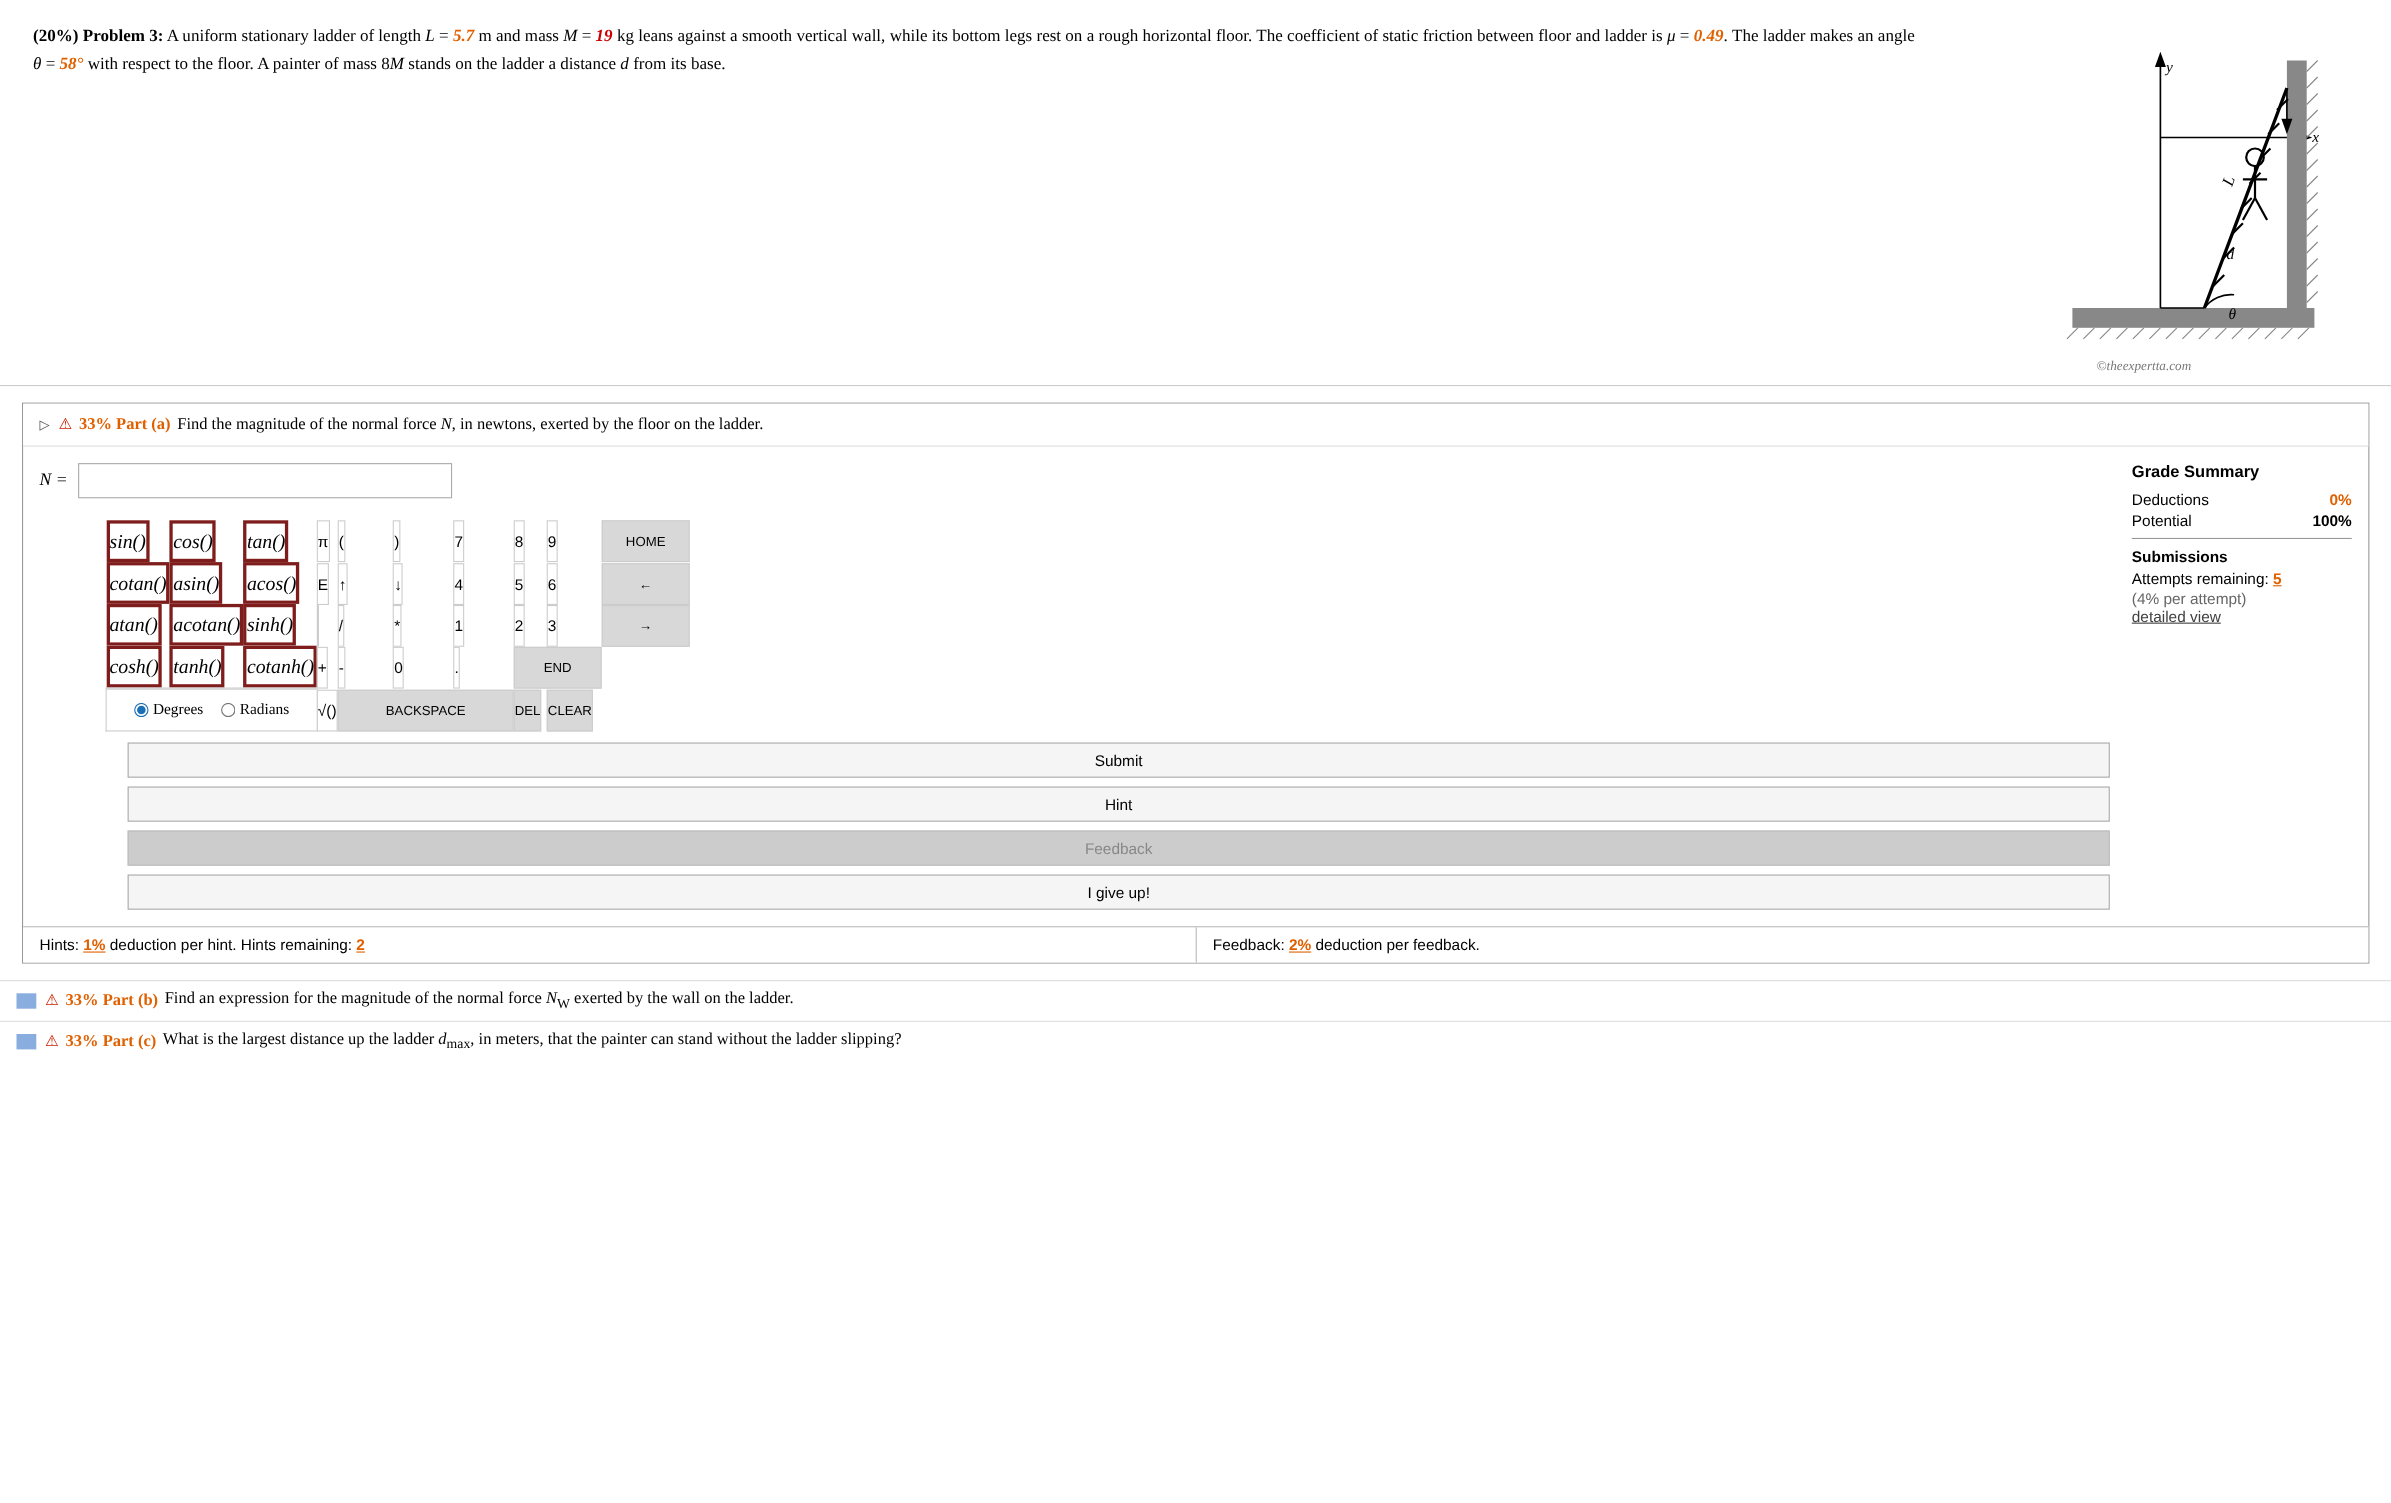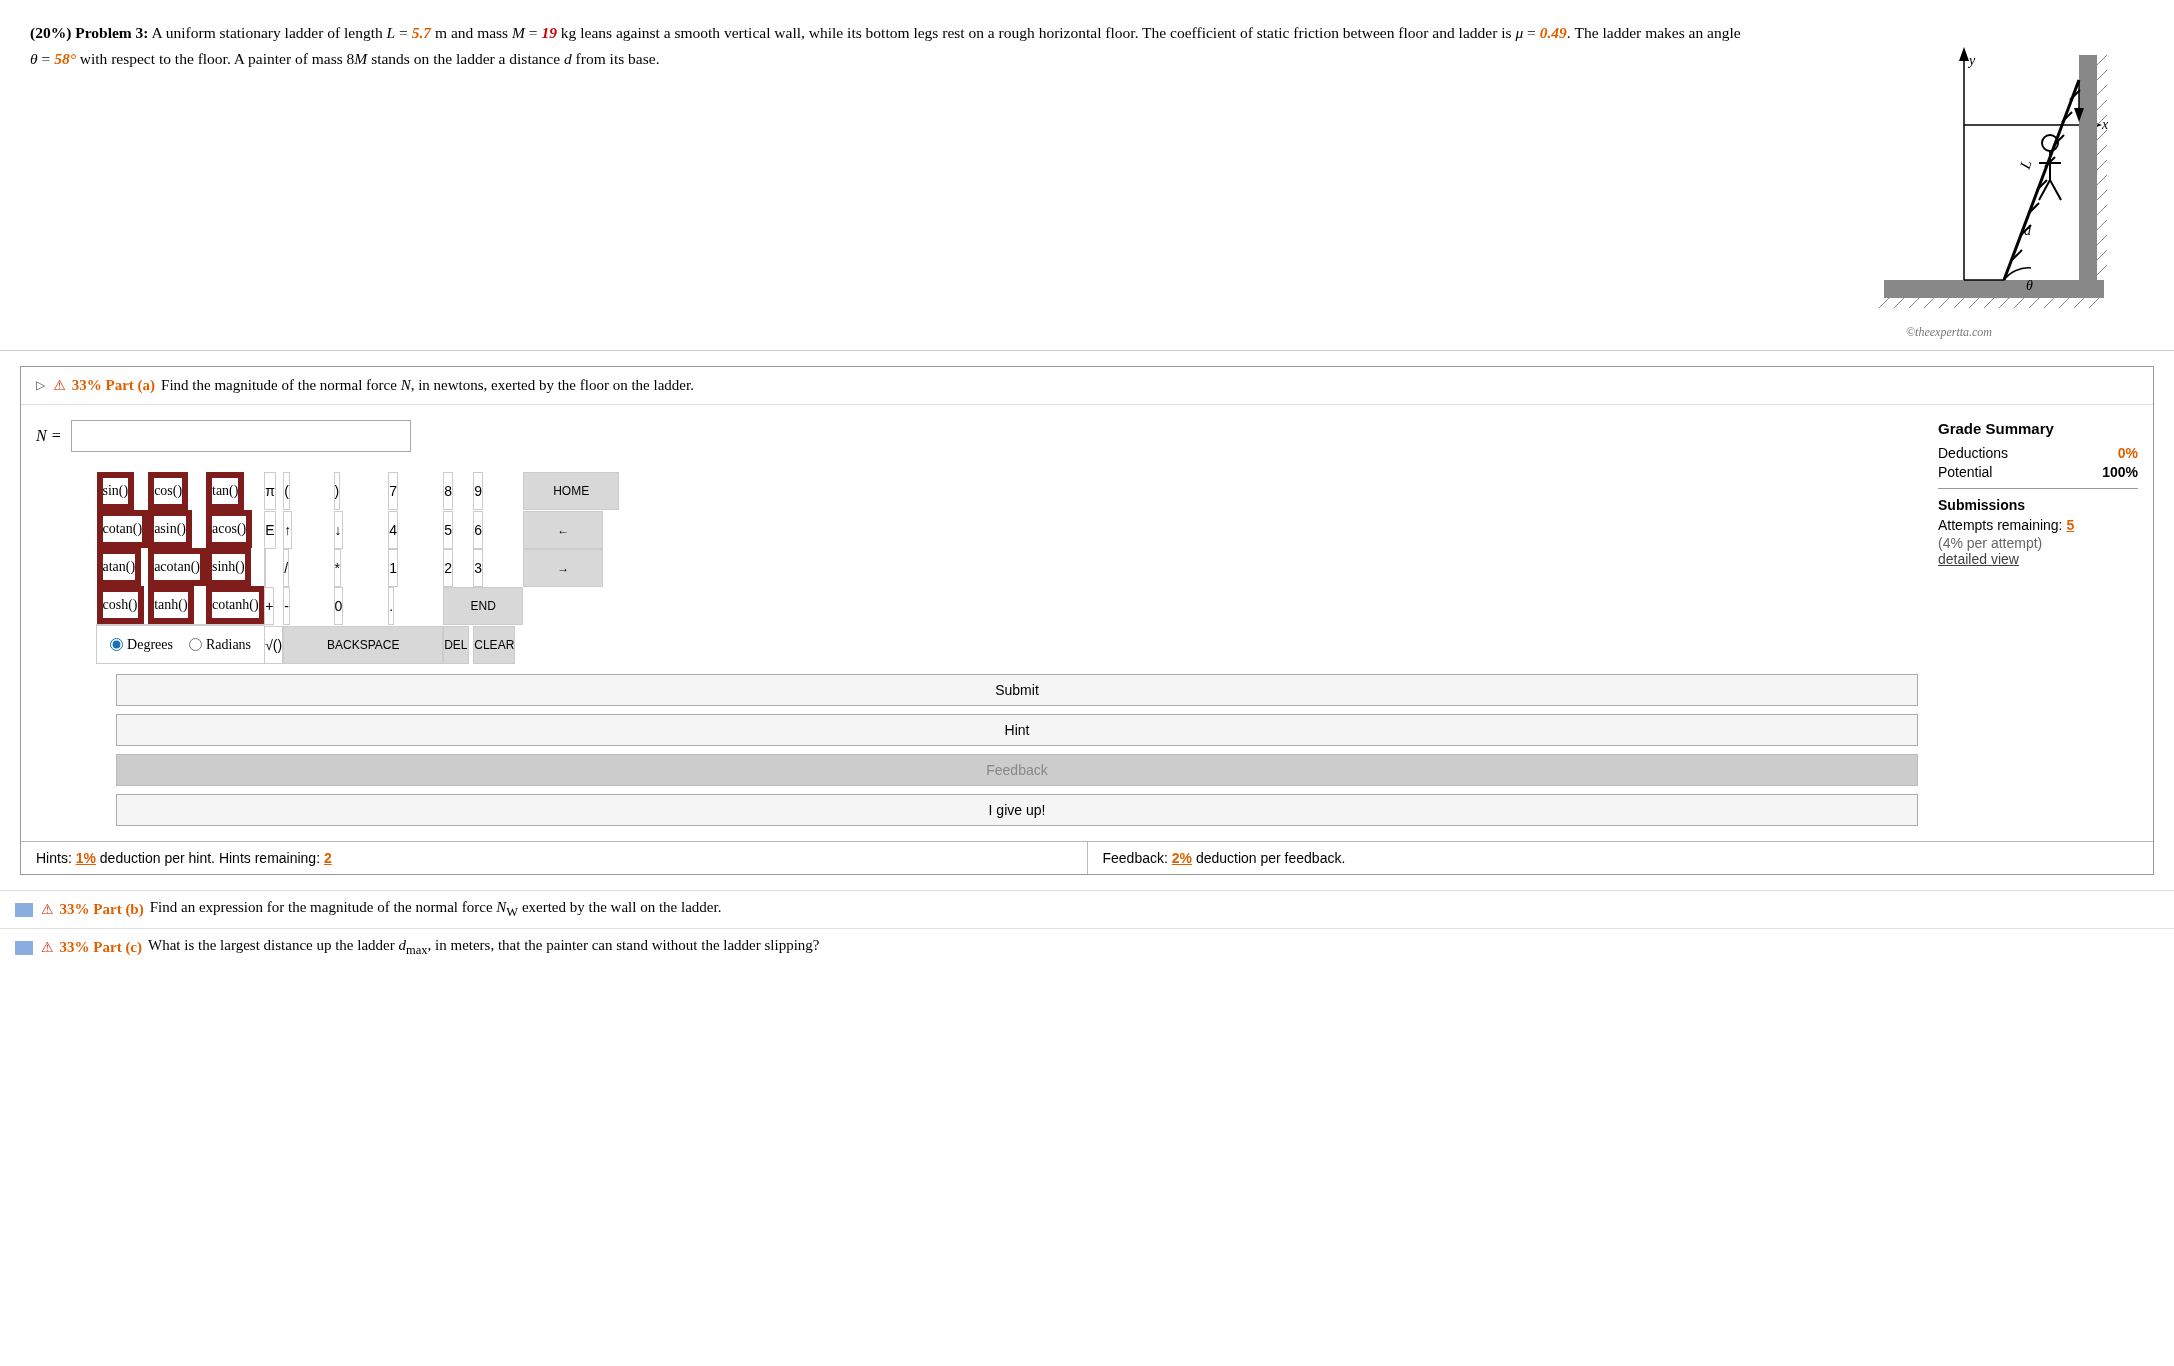--- a/index.html
+++ b/index.html
@@ -279,28 +279,29 @@
 
     
     .keypad-combined {
       display: flex;
       margin-left: 60px;
       margin-bottom: 8px;
     }
 
     .kp-func-cell {
       height: 38px;
-      border: 6px solid #7f1d1d;
+      border: 3px solid #7f1d1d;
       background: #fff;
       display: flex;
       align-items: center;
       justify-content: center;
-      font-size: 14px;
+      font-size: 18px;
       font-family: Georgia, serif;
       cursor: pointer;
+      font-style: italic;
     }
 
     .kp-deg-row {
       grid-column: span 3;
       height: 38px;
       display: flex;
       align-items: center;
       justify-content: center;
       gap: 16px;
       border-top: 1px solid #ccc;
@@ -524,21 +525,21 @@
             <td>
                   <button class="kp-num-cell">7</button>
                 </td>
             <td>
                   <button class="kp-num-cell">8</button>
                 </td>
             <td>
                   <button class="kp-num-cell">9</button>
                 </td>
             <td>
-                  <button class="kp-num-cell gray" style="width:96px;">HOME</button>
+                  <button class="kp-num-cell gray" style="width:80px;">HOME</button>
                 </td>
           </tr>
           <tr>
             <td>
                   <button class="kp-num-cell">E</button>
                 </td>
             <td>
                   <button class="kp-num-cell">↑</button>
                 </td>
             <td>

